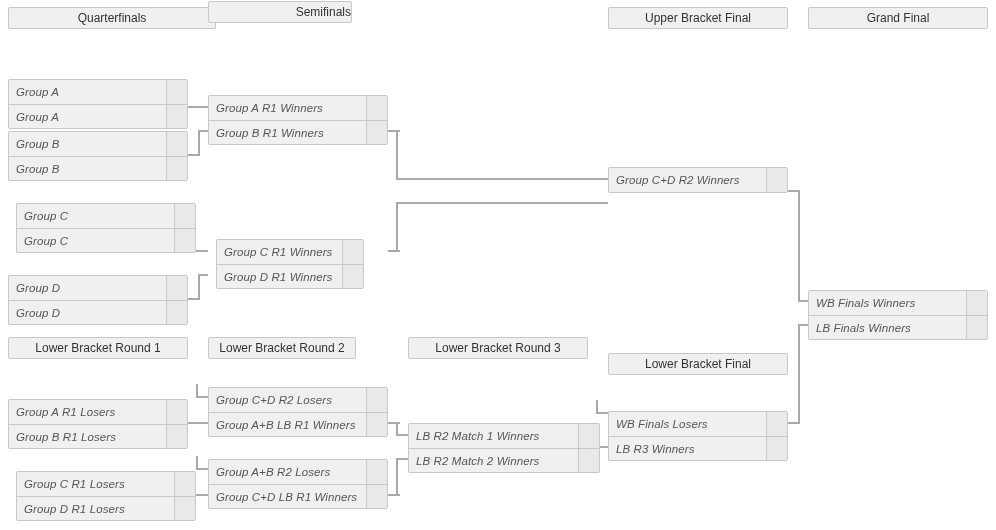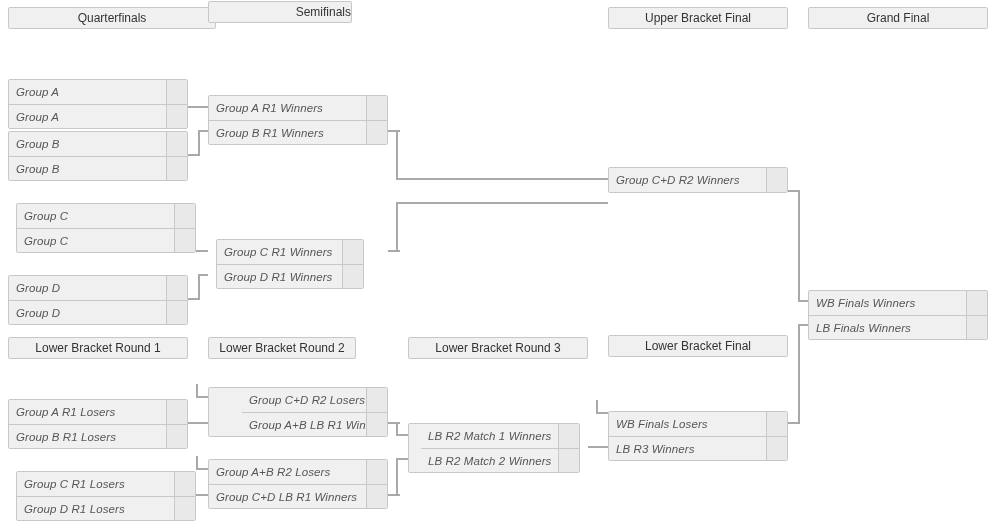--- a/index.html
+++ b/index.html
@@ -85,21 +85,21 @@
 <div id="stage">
 
   <div class="round-header" style="left:8px;top:7px;width:208px;">Quarterfinals</div>
   <div class="round-header" style="left:208px;top:1px;width:144px;text-align:right;">Semifinals</div>
   <div class="round-header" style="left:608px;top:7px;width:180px;">Upper Bracket Final</div>
   <div class="round-header" style="left:808px;top:7px;width:180px;">Grand Final</div>
 
   <div class="round-header" style="left:8px;top:337px;width:180px;">Lower Bracket Round 1</div>
   <div class="round-header" style="left:208px;top:337px;width:148px;">Lower Bracket Round 2</div>
   <div class="round-header" style="left:408px;top:337px;width:180px;">Lower Bracket Round 3</div>
-  <div class="round-header" style="left:608px;top:335px;width:180px;">Lower Bracket Final</div>
+  <div class="round-header" style="left:608px;top:353px;width:180px;">Lower Bracket Final</div>
 
   <div class="conn h" style="left:188px;top:106px;width:12px;"></div>
   <div class="conn v" style="left:198px;top:106px;height:2px;"></div>
   <div class="conn h" style="left:198px;top:106px;width:10px;"></div>
 
   <div class="conn h" style="left:188px;top:154px;width:12px;"></div>
   <div class="conn v" style="left:198px;top:130px;height:26px;"></div>
   <div class="conn h" style="left:198px;top:130px;width:10px;"></div>
 
   <div class="conn h" style="left:188px;top:250px;width:12px;"></div>
@@ -248,21 +248,21 @@
     <div class="slot">
       <span class="name">Group C R1 Losers</span>
       <span class="score"></span>
     </div>
     <div class="slot">
       <span class="name">Group D R1 Losers</span>
       <span class="score"></span>
     </div>
   </div>
 
-  <div class="match" style="left:208px;top:387px;width:180px;padding-left:33px;">
+  <div class="match" style="left:208px;top:387px;width:180px;">
     <div class="slot">
       <span class="name">Group C+D R2 Losers</span>
       <span class="score"></span>
     </div>
     <div class="slot">
       <span class="name">Group A+B LB R1 Winners</span>
       <span class="score"></span>
     </div>
   </div>
 
@@ -270,21 +270,21 @@
     <div class="slot">
       <span class="name">Group A+B R2 Losers</span>
       <span class="score"></span>
     </div>
     <div class="slot">
       <span class="name">Group C+D LB R1 Winners</span>
       <span class="score"></span>
     </div>
   </div>
 
-  <div class="match" style="left:408px;top:423px;width:172px;padding-left:12px;">
+  <div class="match" style="left:408px;top:423px;width:192px;">
     <div class="slot">
       <span class="name">LB R2 Match 1 Winners</span>
       <span class="score"></span>
     </div>
     <div class="slot">
       <span class="name">LB R2 Match 2 Winners</span>
       <span class="score"></span>
     </div>
   </div>
 

